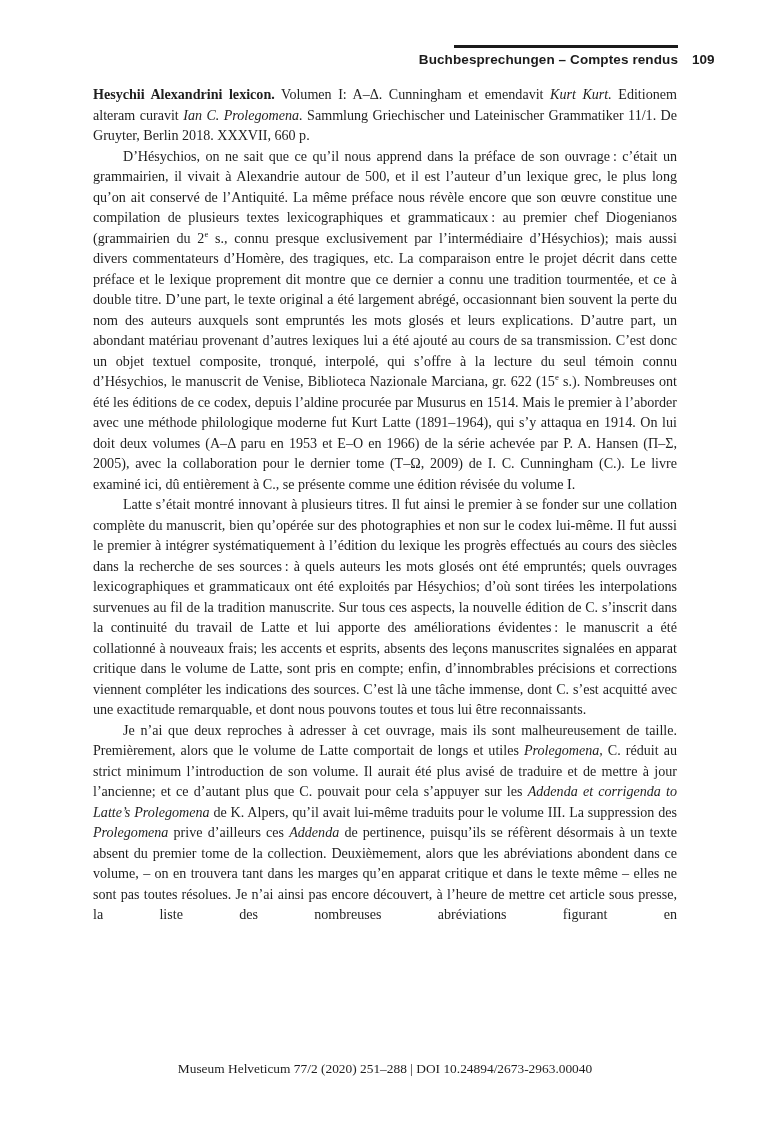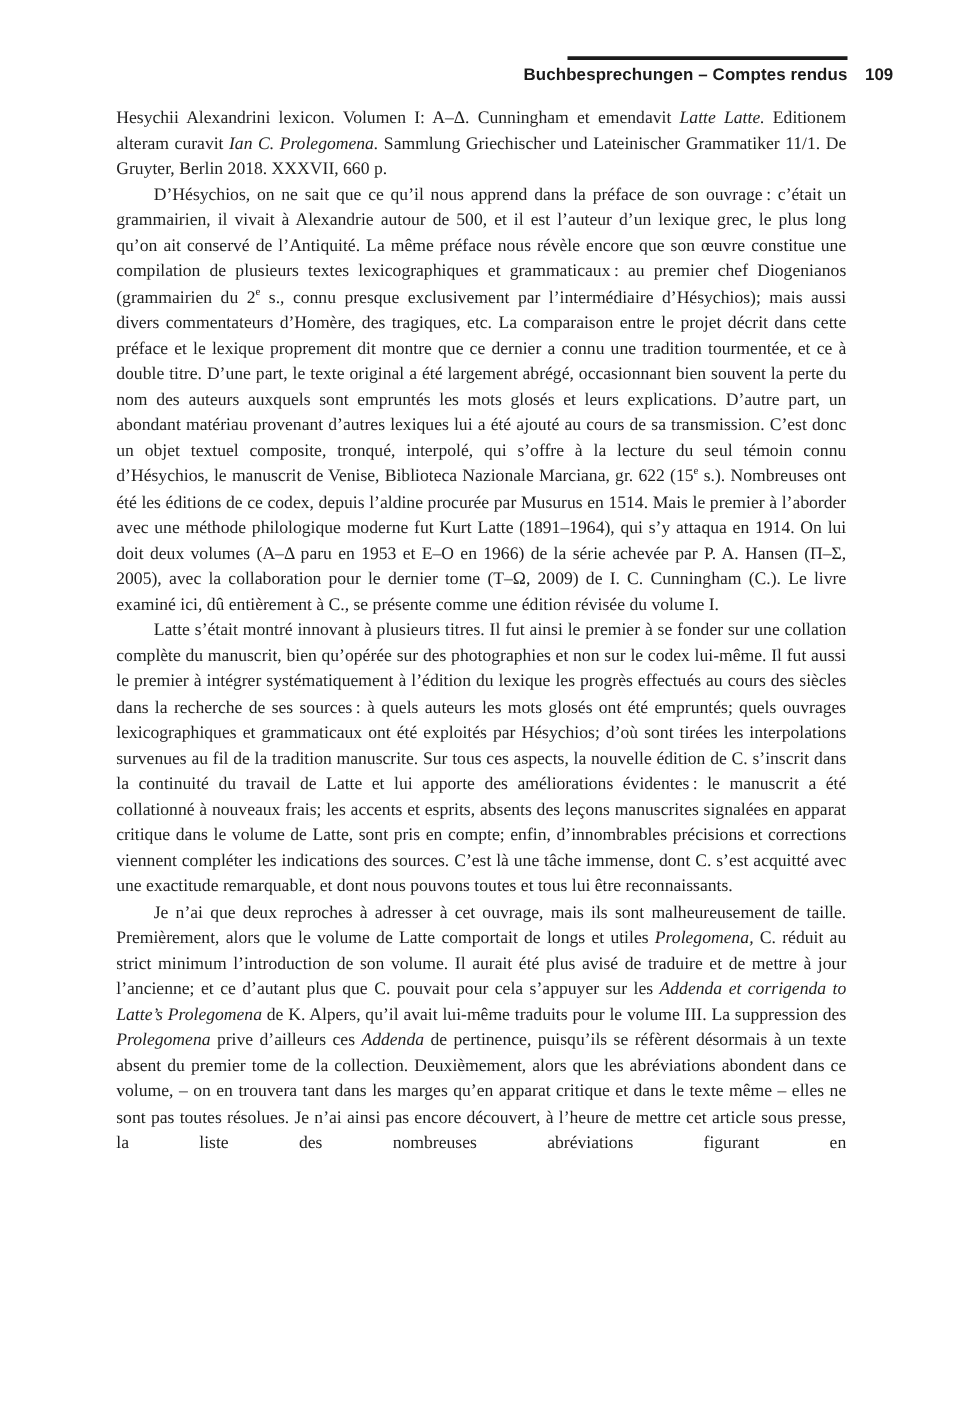--- a/index.html
+++ b/index.html
@@ -53,21 +53,21 @@
     text-align: justify;
     hyphens: auto;
     -webkit-hyphens: auto;
   }
   .article p {
     margin: 0;
     text-indent: 30px;
   }
   .article p.no-indent { text-indent: 0; }
   .article p.justify-last { text-align-last: justify; }
-  .article .bd { font-weight: 400; }
+  .article .bd { font-weight: 700; }
   .article .it { font-style: italic; }
   .article sup {
     font-size: 62%;
     line-height: 0;
     vertical-align: super;
   }
   
   .footer {
     position: absolute;
     top: 1061px;
@@ -82,20 +82,21 @@
 <body>
 
 <div class="page">
 
   <div class="header-rule"></div>
   <div class="running-title">Buchbesprechungen – Comptes rendus</div>
   <div class="page-number">109</div>
 
   <div class="article">
 
-  <p class="no-indent"><span class="bd">Hesychii Alexandrini lexicon.</span><span> Volumen I: A–Δ. Cunningham et emendavit </span><span class="it">Latte Latte.</span><span> Editionem alteram curavit </span><span class="it">Ian C. Prolegomena.</span><span> Sammlung Griechischer und Lateinischer Grammatiker 11/1. De Gruyter, Berlin 2018. XXXVII, 660 p.</span></p>
+  <p class="no-indent"><span class="bd">Hesychii Alexandrini lexicon.</span><span> Volumen I: A–Δ. Cunningham et emendavit </span><span class="it">Kurt Kurt.</span><span> Editionem alteram curavit </span><span class="it">Ian C. Prolegomena.</span><span> Sammlung Griechischer und Lateinischer Grammatiker 11/1. De Gruyter, Berlin 2018. XXXVII, 660 p.</span></p>
       <p><span>D’Hésychios, on ne sait que ce qu’il nous apprend dans la préface de son ouvrage : c’était un grammairien, il vivait à Alexandrie autour de 500, et il est l’auteur d’un lexique grec, le plus long qu’on ait conservé de l’Antiquité. La même préface nous révèle encore que son œuvre constitue une compilation de plusieurs textes lexicographiques et grammaticaux : au premier chef Diogenianos (grammairien du 2</span><sup>e</sup><span> s., connu presque exclusivement par l’intermédiaire d’Hésychios); mais aussi divers commentateurs d’Homère, des tragiques, etc. La comparaison entre le projet décrit dans cette préface et le lexique proprement dit montre que ce dernier a connu une tradition tourmentée, et ce à double titre. D’une part, le texte original a été largement abrégé, occasionnant bien souvent la perte du nom des auteurs auxquels sont empruntés les mots glosés et leurs explications. D’autre part, un abondant matériau provenant d’autres lexiques lui a été ajouté au cours de sa transmission. C’est donc un objet textuel composite, tronqué, interpolé, qui s’offre à la lecture du seul témoin connu d’Hésychios, le manuscrit de Venise, Biblioteca Nazionale Marciana, gr. 622 (15</span><sup>e</sup><span> s.). Nombreuses ont été les éditions de ce codex, depuis l’aldine procurée par Musurus en 1514. Mais le premier à l’aborder avec une méthode philologique moderne fut Kurt Latte (1891–1964), qui s’y attaqua en 1914. On lui doit deux volumes (A–Δ paru en 1953 et E–O en 1966) de la série achevée par P. A. Hansen (Π–Σ, 2005), avec la collaboration pour le dernier tome (T–Ω, 2009) de I. C. Cunningham (C.). Le livre examiné ici, dû entièrement à C., se présente comme une édition révisée du volume I.</span></p>
       <p><span>Latte s’était montré innovant à plusieurs titres. Il fut ainsi le premier à se fonder sur une collation complète du manuscrit, bien qu’opérée sur des photographies et non sur le codex lui-même. Il fut aussi le premier à intégrer systématiquement à l’édition du lexique les progrès effectués au cours des siècles dans la recherche de ses sources : à quels auteurs les mots glosés ont été empruntés; quels ouvrages lexicographiques et grammaticaux ont été exploités par Hésychios; d’où sont tirées les interpolations survenues au fil de la tradition manuscrite. Sur tous ces aspects, la nouvelle édition de C. s’inscrit dans la continuité du travail de Latte et lui apporte des améliorations évidentes : le manuscrit a été collationné à nouveaux frais; les accents et esprits, absents des leçons manuscrites signalées en apparat critique dans le volume de Latte, sont pris en compte; enfin, d’innombrables précisions et corrections viennent compléter les indications des sources. C’est là une tâche immense, dont C. s’est acquitté avec une exactitude remarquable, et dont nous pouvons toutes et tous lui être reconnaissants.</span></p>
       <p class="justify-last"><span>Je n’ai que deux reproches à adresser à cet ouvrage, mais ils sont malheureusement de taille. Premièrement, alors que le volume de Latte comportait de longs et utiles </span><span class="it">Prolegomena,</span><span> C. réduit au strict minimum l’introduction de son volume. Il aurait été plus avisé de traduire et de mettre à jour l’ancienne; et ce d’autant plus que C. pouvait pour cela s’appuyer sur les </span><span class="it">Addenda et corrigenda to Latte’s Prolegomena</span><span> de K. Alpers, qu’il avait lui-même traduits pour le volume III. La suppression des </span><span class="it">Prolegomena</span><span> prive d’ailleurs ces </span><span class="it">Addenda</span><span> de pertinence, puisqu’ils se réfèrent désormais à un texte absent du premier tome de la collection. Deuxièmement, alors que les abréviations abondent dans ce volume, – on en trouvera tant dans les marges qu’en apparat critique et dans le texte même – elles ne sont pas toutes résolues. Je n’ai ainsi pas encore découvert, à l’heure de mettre cet article sous presse, la liste des nombreuses abréviations figurant en</span></p>
     </div>
 
+  <div class="footer">Museum Helveticum 77/2 (2020) 251–288 | DOI 10.24894/2673-2963.00040</div>
 
 </div>
 
 </body></html>

